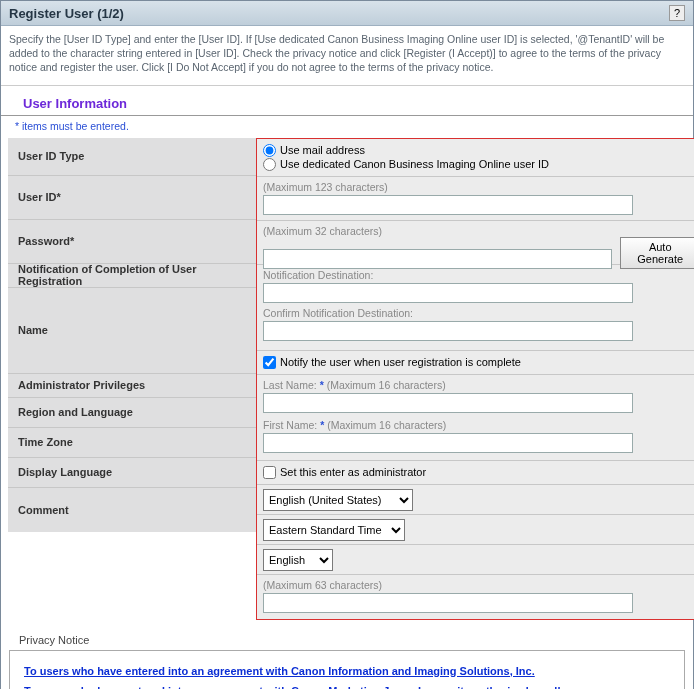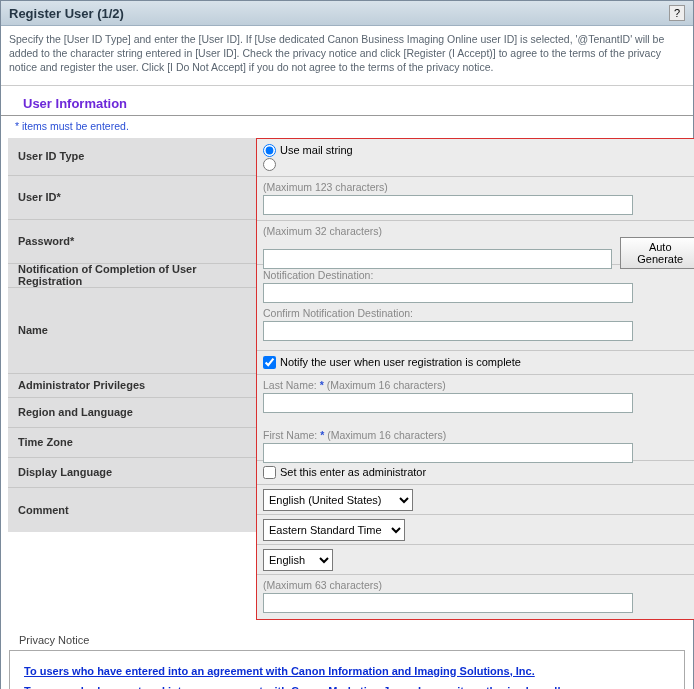--- a/index.html
+++ b/index.html
@@ -86,24 +86,25 @@
         <div style="height:30px">Region and Language</div>
         <div style="height:30px">Time Zone</div>
         <div style="height:30px">Display Language</div>
         <div style="height:44px;border-bottom:none">Comment</div>
       </div>
 
       <div class="value-col value-stack">
         <div style="height:38px">
           <label class="radio-row">
             <input type="radio" name="uidtype" checked="" style="">
-            <span>Use mail string</span>
+            <span>Use mail address</span>
           </label>
           <label class="radio-row">
             <input type="radio" name="uidtype" style="">
+            <span>Use dedicated Canon Business Imaging Online user ID</span>
           </label>
         </div>
         <div style="height:44px">
           <span class="hint">(Maximum 123 characters)</span><br>
           <input type="text" style="">
         </div>
         <div style="height:44px">
           <span class="hint">(Maximum 32 characters)</span><br>
           <div class="pw-row">
             <input type="password" style="">
@@ -118,21 +119,21 @@
         </div>
         <div style="height:24px">
           <label class="check-row">
             <input type="checkbox" checked="" style="">
             <span>Notify the user when user registration is complete</span>
           </label>
         </div>
         <div style="height:86px">
           <span class="hint"><span>Last Name:</span> <span class="sub-ast">*</span> <span>(Maximum 16 characters)</span></span><br>
           <input type="text" style=""><br>
-          <span class="hint" style="display:inline-block;margin-top:16px"><span>First Name:</span> <span class="sub-ast">*</span> <span>(Maximum 16 characters)</span></span><br>
+          <span class="hint" style="display:inline-block;margin-top:6px"><span>First Name:</span> <span class="sub-ast">*</span> <span>(Maximum 16 characters)</span></span><br>
           <input type="text" style="">
         </div>
         <div style="height:24px">
           <label class="check-row">
             <input type="checkbox" style="">
             <span>Set this enter as administrator</span>
           </label>
         </div>
         <div style="height:30px">
           <select style="width:150px">

